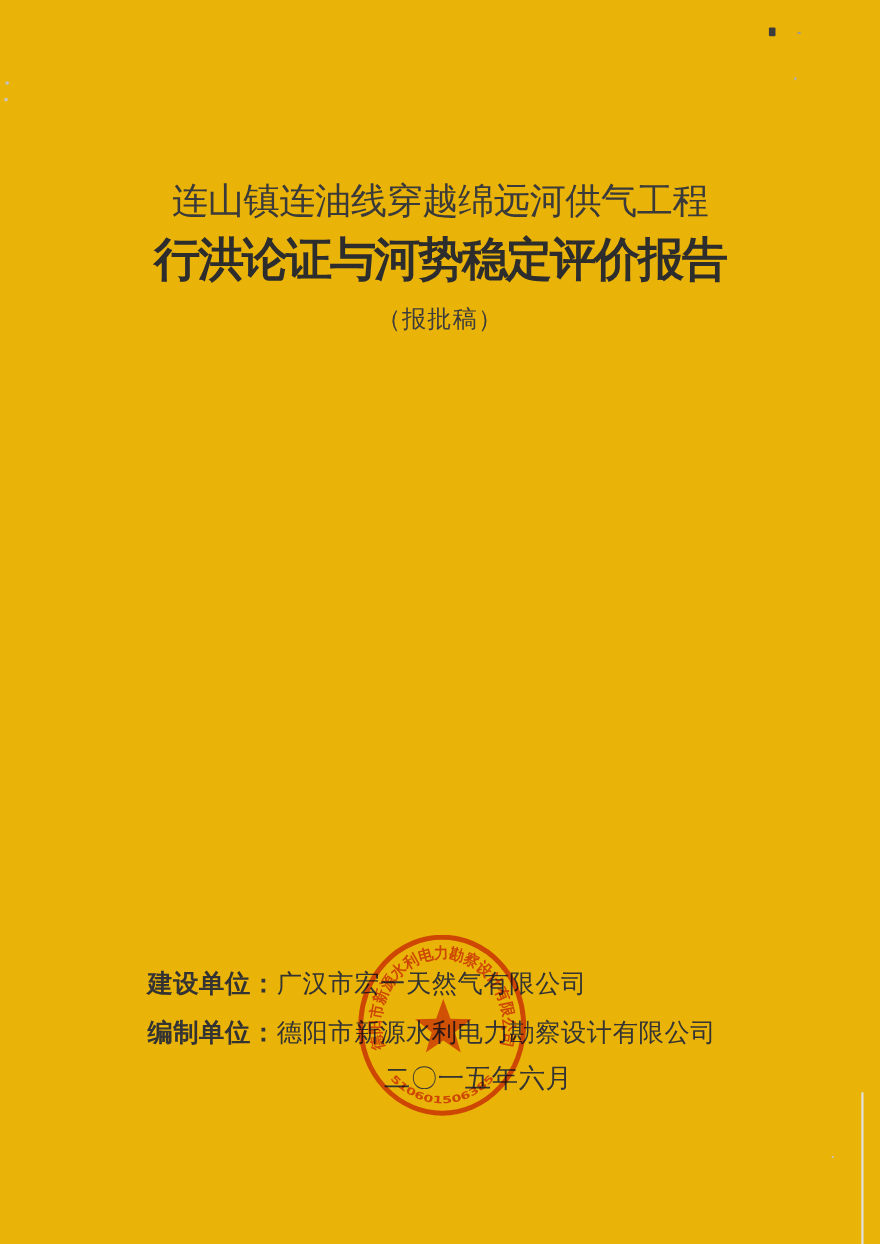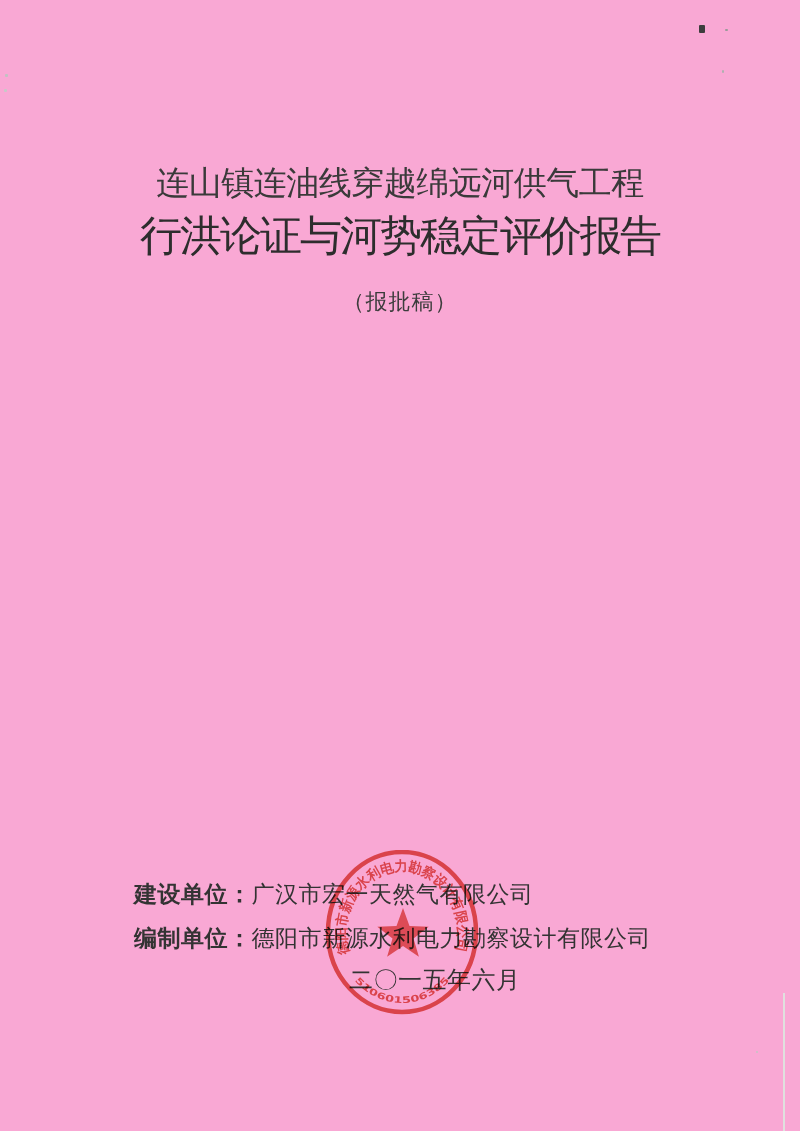--- a/index.html
+++ b/index.html
@@ -1,32 +1,32 @@
 <!DOCTYPE html>
 <html style="--seal-color: #dc4f43;"><head>
 <meta charset="utf-8">
 <style>
   :root { --seal-color:#dc4f43; }
   html,body{ margin:0; padding:0; background:#ffffff; }
   .page{
     position:relative; width:800px; height:1131px; margin:0 auto;
-    background:#f9a8d4; overflow:hidden;
+    background:#eab308; overflow:hidden;
     font-family:"Liberation Serif", serif;
     color:#343434;
   }
   .centered{ position:absolute; left:0; width:100%; text-align:center; white-space:nowrap; }
   .project-title{
     top:161px; font-size:33px; letter-spacing:-0.5px; color:#3a3a3a;
     font-family:"Liberation Serif", serif;
   }
   .report-title{
-    top:208px; font-size:42px; font-weight:normal; letter-spacing:-2px; color:#2d2d2d;text-align:center;
+    top:208px; font-size:42px; font-weight:bold; letter-spacing:-2px; color:#2d2d2d;text-align:center;
   }
   .draft-note{
-    top:287px; font-size:22px; color:#3c3c3c; letter-spacing:1px;
+    top:275px; font-size:22px; color:#3c3c3c; letter-spacing:1px;
   }
   .footer-row{
     position:absolute; left:134px; white-space:nowrap; font-size:23px; color:#333333;
   }
   .footer-row .label{
     font-weight:bold;
     font-family:"Liberation Sans", sans-serif;
     letter-spacing:0.5px;
   }
   .footer-row .value{

